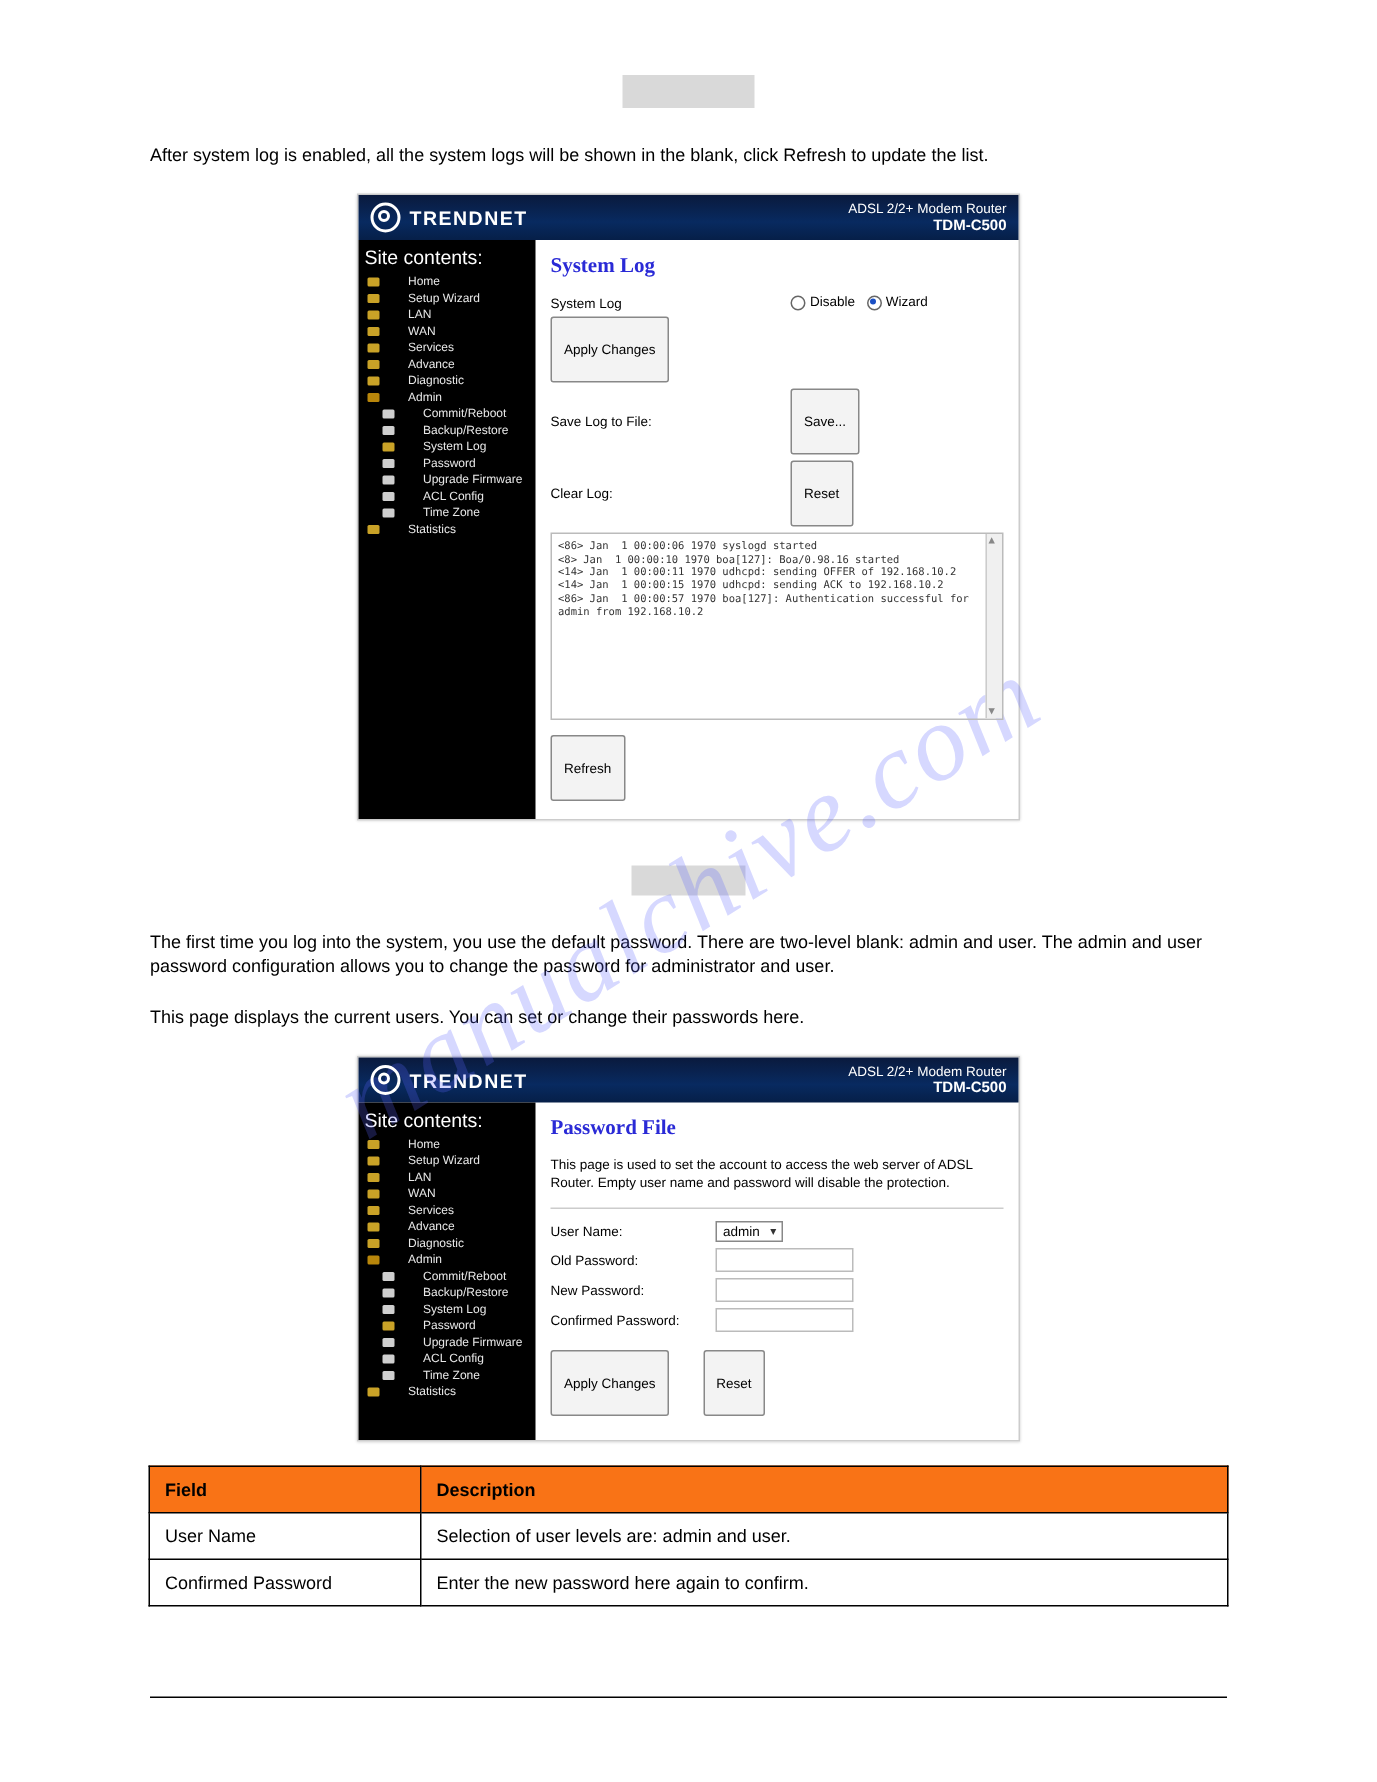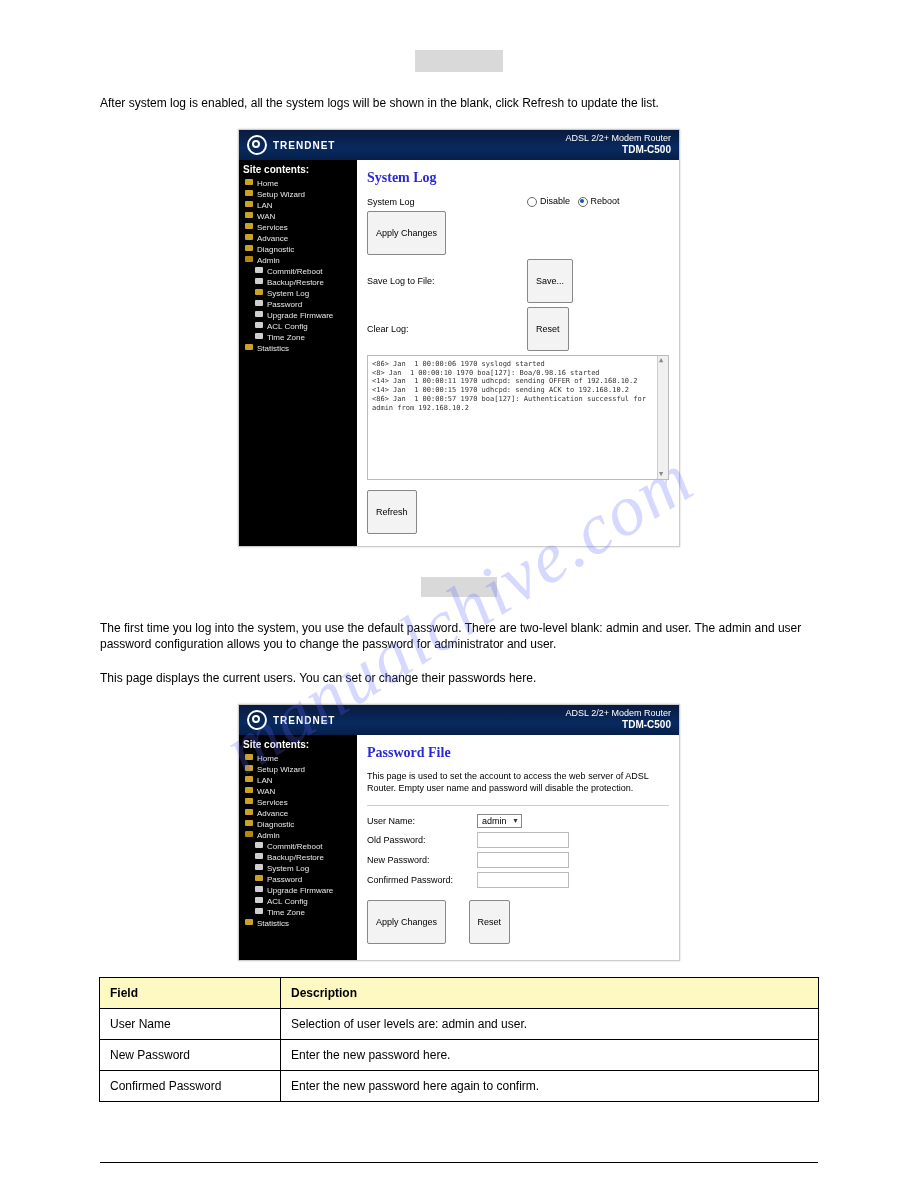--- a/index.html
+++ b/index.html
@@ -5,27 +5,27 @@
 html,body{margin:0;padding:0;background:#fff;font-family:Arial,Helvetica,sans-serif;font-size:12px;color:#000}
 .page{width:918px;margin:0 auto;position:relative;padding:20px 0 60px 0;box-sizing:border-box}
 .redact{background:#d9d9d9;display:inline-block}
 .section-head{text-align:center;margin:30px 0 20px 0}
 .section-txt{font-size:12px;margin:8px 100px 18px 100px;line-height:1.35}
 .router-shot{width:440px;margin:0 auto;border:1px solid #ccc;box-shadow:0 0 2px rgba(0,0,0,.2);background:#fff}
 .rs-header{height:30px;background:linear-gradient(#0a1a3d,#082a60 60%,#061f48);display:flex;align-items:center;justify-content:space-between;color:#fff;padding:0 8px}
 .rs-brand{display:flex;align-items:center;gap:6px}
 .rs-brand-logo{width:16px;height:16px;border:2px solid #fff;border-radius:50%;position:relative}
 .rs-brand-logo:after{content:"";position:absolute;left:3px;top:3px;width:4px;height:4px;border:2px solid #fff;border-radius:50%}
-.rs-brand-txt{font-weight:bold;letter-spacing:1px;font-size:10px}
+.rs-brand-txt{font-weight:bold;letter-spacing:1px;font-size:13px}
 .rs-title{font-size:9px;text-align:right;line-height:1.1}
 .rs-title b{font-size:10px}
 .rs-body{display:flex;align-items:stretch}
 .rs-side{width:110px;background:#000;color:#fff;font-size:8px;padding:4px 4px 8px 4px}
-.rs-side-h{color:#fff;font-weight:bold;font-size:10px;margin-bottom:3px}
-.rs-side .item{display:flex;align-items:flex-start;gap:4px;padding:1px 0 1px 2px;color:#e8e8e8}
+.rs-side-h{color:#fff;font-weight:normal;font-size:13px;margin-bottom:3px}
+.rs-side .item{display:flex;align-items:center;gap:19px;padding:1px 0 1px 2px;color:#e8e8e8}
 .rs-side .item .fico{width:8px;height:6px;background:#c9a227;display:inline-block;border-radius:1px}
 .rs-side .item .fico.open{background:#b8860b}
 .rs-side .sub{padding-left:12px}
 .rs-side .sub .fico{background:#cfcfcf}
 .rs-side .sub.hl .fico{background:#c9a227}
 .rs-main{flex:1;padding:8px 10px 12px 10px;font-size:9px;color:#000}
 .rs-h1{color:#2a2ad6;font-weight:bold;font-size:14px;margin:2px 0 10px 0;font-family:"Times New Roman",serif}
 .rs-row{display:flex;align-items:center;margin:4px 0;gap:10px}
 .rs-row .lbl{width:110px;font-size:9px}
 .rs-btn{font-size:9px;padding:16px 8px;border:1px solid #888;background:#f3f3f3;border-radius:2px;display:inline-block}
@@ -34,21 +34,21 @@
 .rs-log{border:1px solid #bbb;height:115px;overflow:hidden;font-family:monospace;font-size:7px;padding:4px;color:#333;line-height:1.25;white-space:pre-wrap;position:relative}
 .rs-log .sb{position:absolute;right:0;top:0;bottom:0;width:10px;background:#f0f0f0;border-left:1px solid #ccc}
 .rs-log .sb::before{content:"▲";position:absolute;top:0;left:1px;font-size:7px;color:#888}
 .rs-log .sb::after{content:"▼";position:absolute;bottom:0;left:1px;font-size:7px;color:#888}
 .rs-desc{font-size:9px;margin:4px 0 10px 0;line-height:1.3}
 .rs-input{border:1px solid #bbb;height:14px;width:90px;display:inline-block;background:#fff}
 .rs-select{border:1px solid #888;padding:1px 14px 1px 4px;font-size:9px;background:#fff;position:relative;display:inline-block}
 .rs-select:after{content:"▾";position:absolute;right:3px;top:1px;font-size:8px;color:#333}
 .tbl{width:720px;margin:16px auto 0 auto;border-collapse:collapse;font-size:12px}
 .tbl th,.tbl td{border:1px solid #000;padding:8px 10px;text-align:left;vertical-align:top}
-.tbl th{background:#fef9c3;font-weight:bold}
+.tbl th{background:#f97316;font-weight:bold}
 .tbl td.l{width:160px}
 .watermark{position:absolute;left:50%;top:50%;transform:translate(-50%,-50%) rotate(-32deg);font-size:72px;color:rgba(90,100,255,.25);font-style:italic;font-family:"Times New Roman",serif;pointer-events:none;white-space:nowrap;letter-spacing:2px}
 .foot-line{border:none;border-top:1px solid #000;margin:60px 100px 6px 100px}
 .foot{display:flex;justify-content:space-between;margin:0 100px;font-size:11px}
 </style>
 </head>
 <body>
 <div class="page">
 
 <div class="watermark">manualchive.com</div>
@@ -137,21 +137,21 @@
             <span>Statistics</span>
           </div>
     </div>
     <div class="rs-main">
       <div class="rs-h1">System Log</div>
       <div class="rs-row">
         <span class="lbl">System Log</span>
         <span style="margin-left:40px">
           <span class="rs-radio"></span><span>Disable</span>
           &nbsp;
-          <span class="rs-radio sel"></span><span>Reboot</span>
+          <span class="rs-radio sel"></span><span>Wizard</span>
         </span>
       </div>
       <div class="rs-row">
             <span class="rs-btn">Apply Changes</span>
           </div>
       <div class="rs-row">
         <span class="lbl">Save Log to File:</span>
         <span style="margin-left:40px"><span class="rs-btn">Save...</span></span>
       </div>
       <div class="rs-row">
@@ -286,24 +286,20 @@
   <tbody>
         <tr>
     <th>Field</th>
     <th>Description</th>
   </tr>
   <tr>
     <td class="l">User Name</td>
     <td>Selection of user levels are: admin and user.</td>
   </tr>
   <tr>
-    <td class="l">New Password</td>
-    <td>Enter the new password here.</td>
-  </tr>
-  <tr>
     <td class="l">Confirmed Password</td>
     <td>Enter the new password here again to confirm.</td>
   </tr>
 </tbody>
     </table>
 
 <hr class="foot-line">
 <div class="foot">
   <span></span>
   <span></span>

